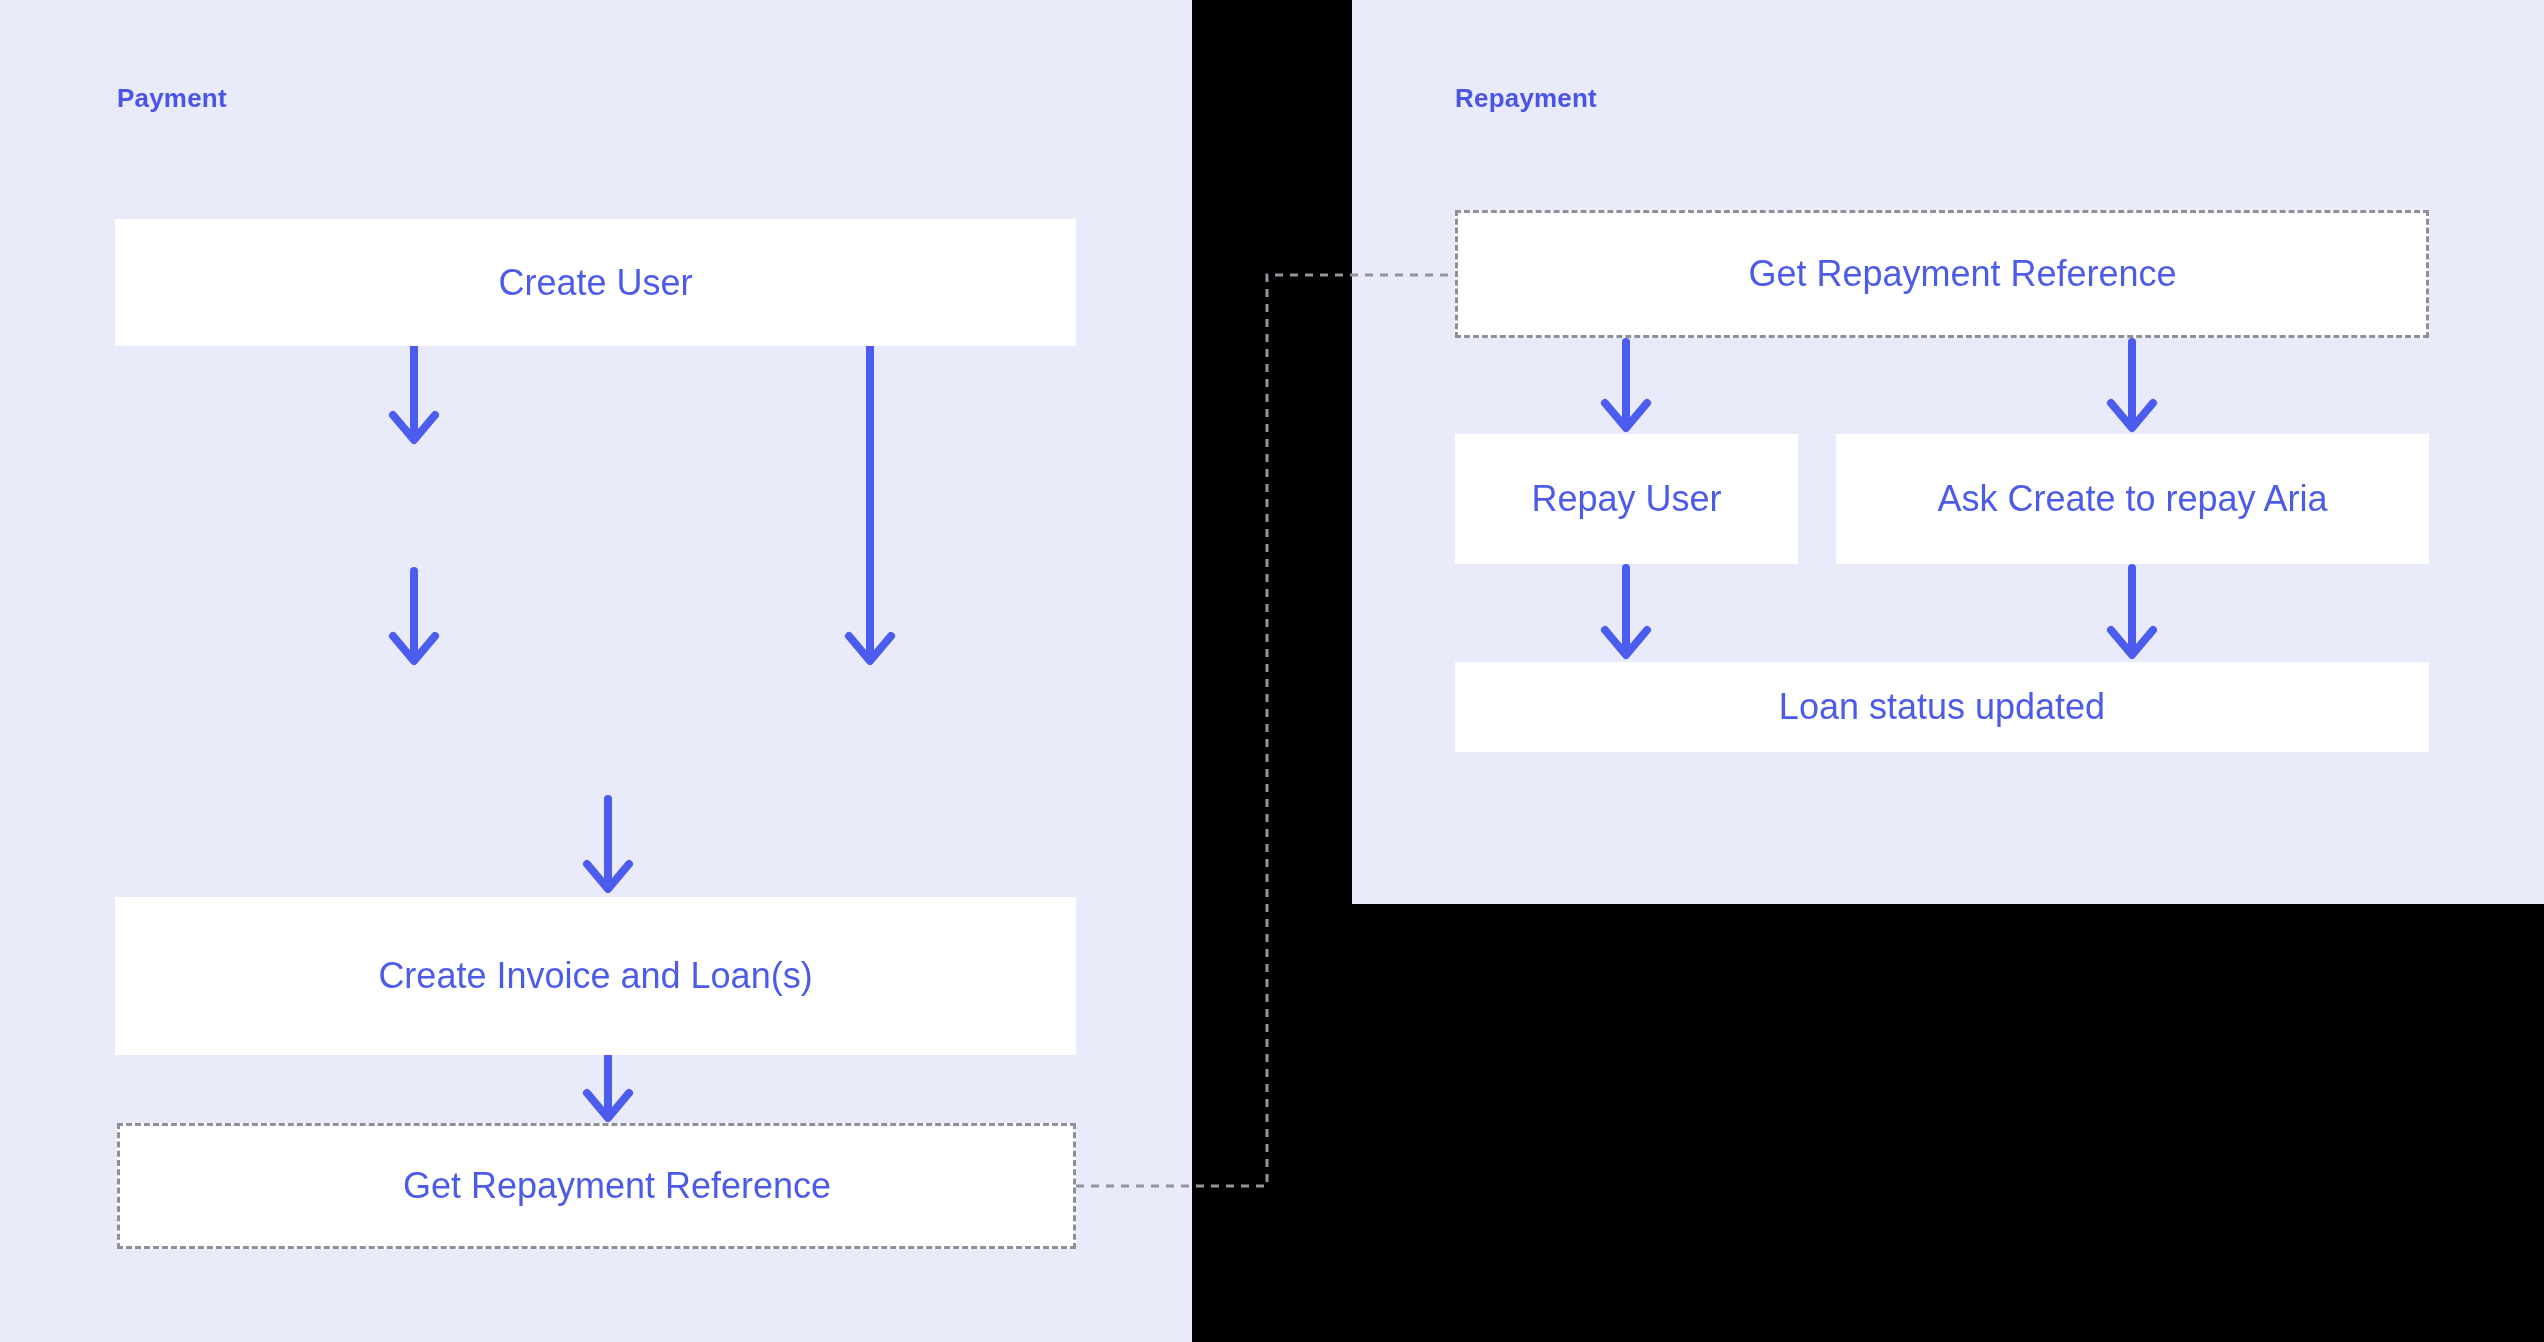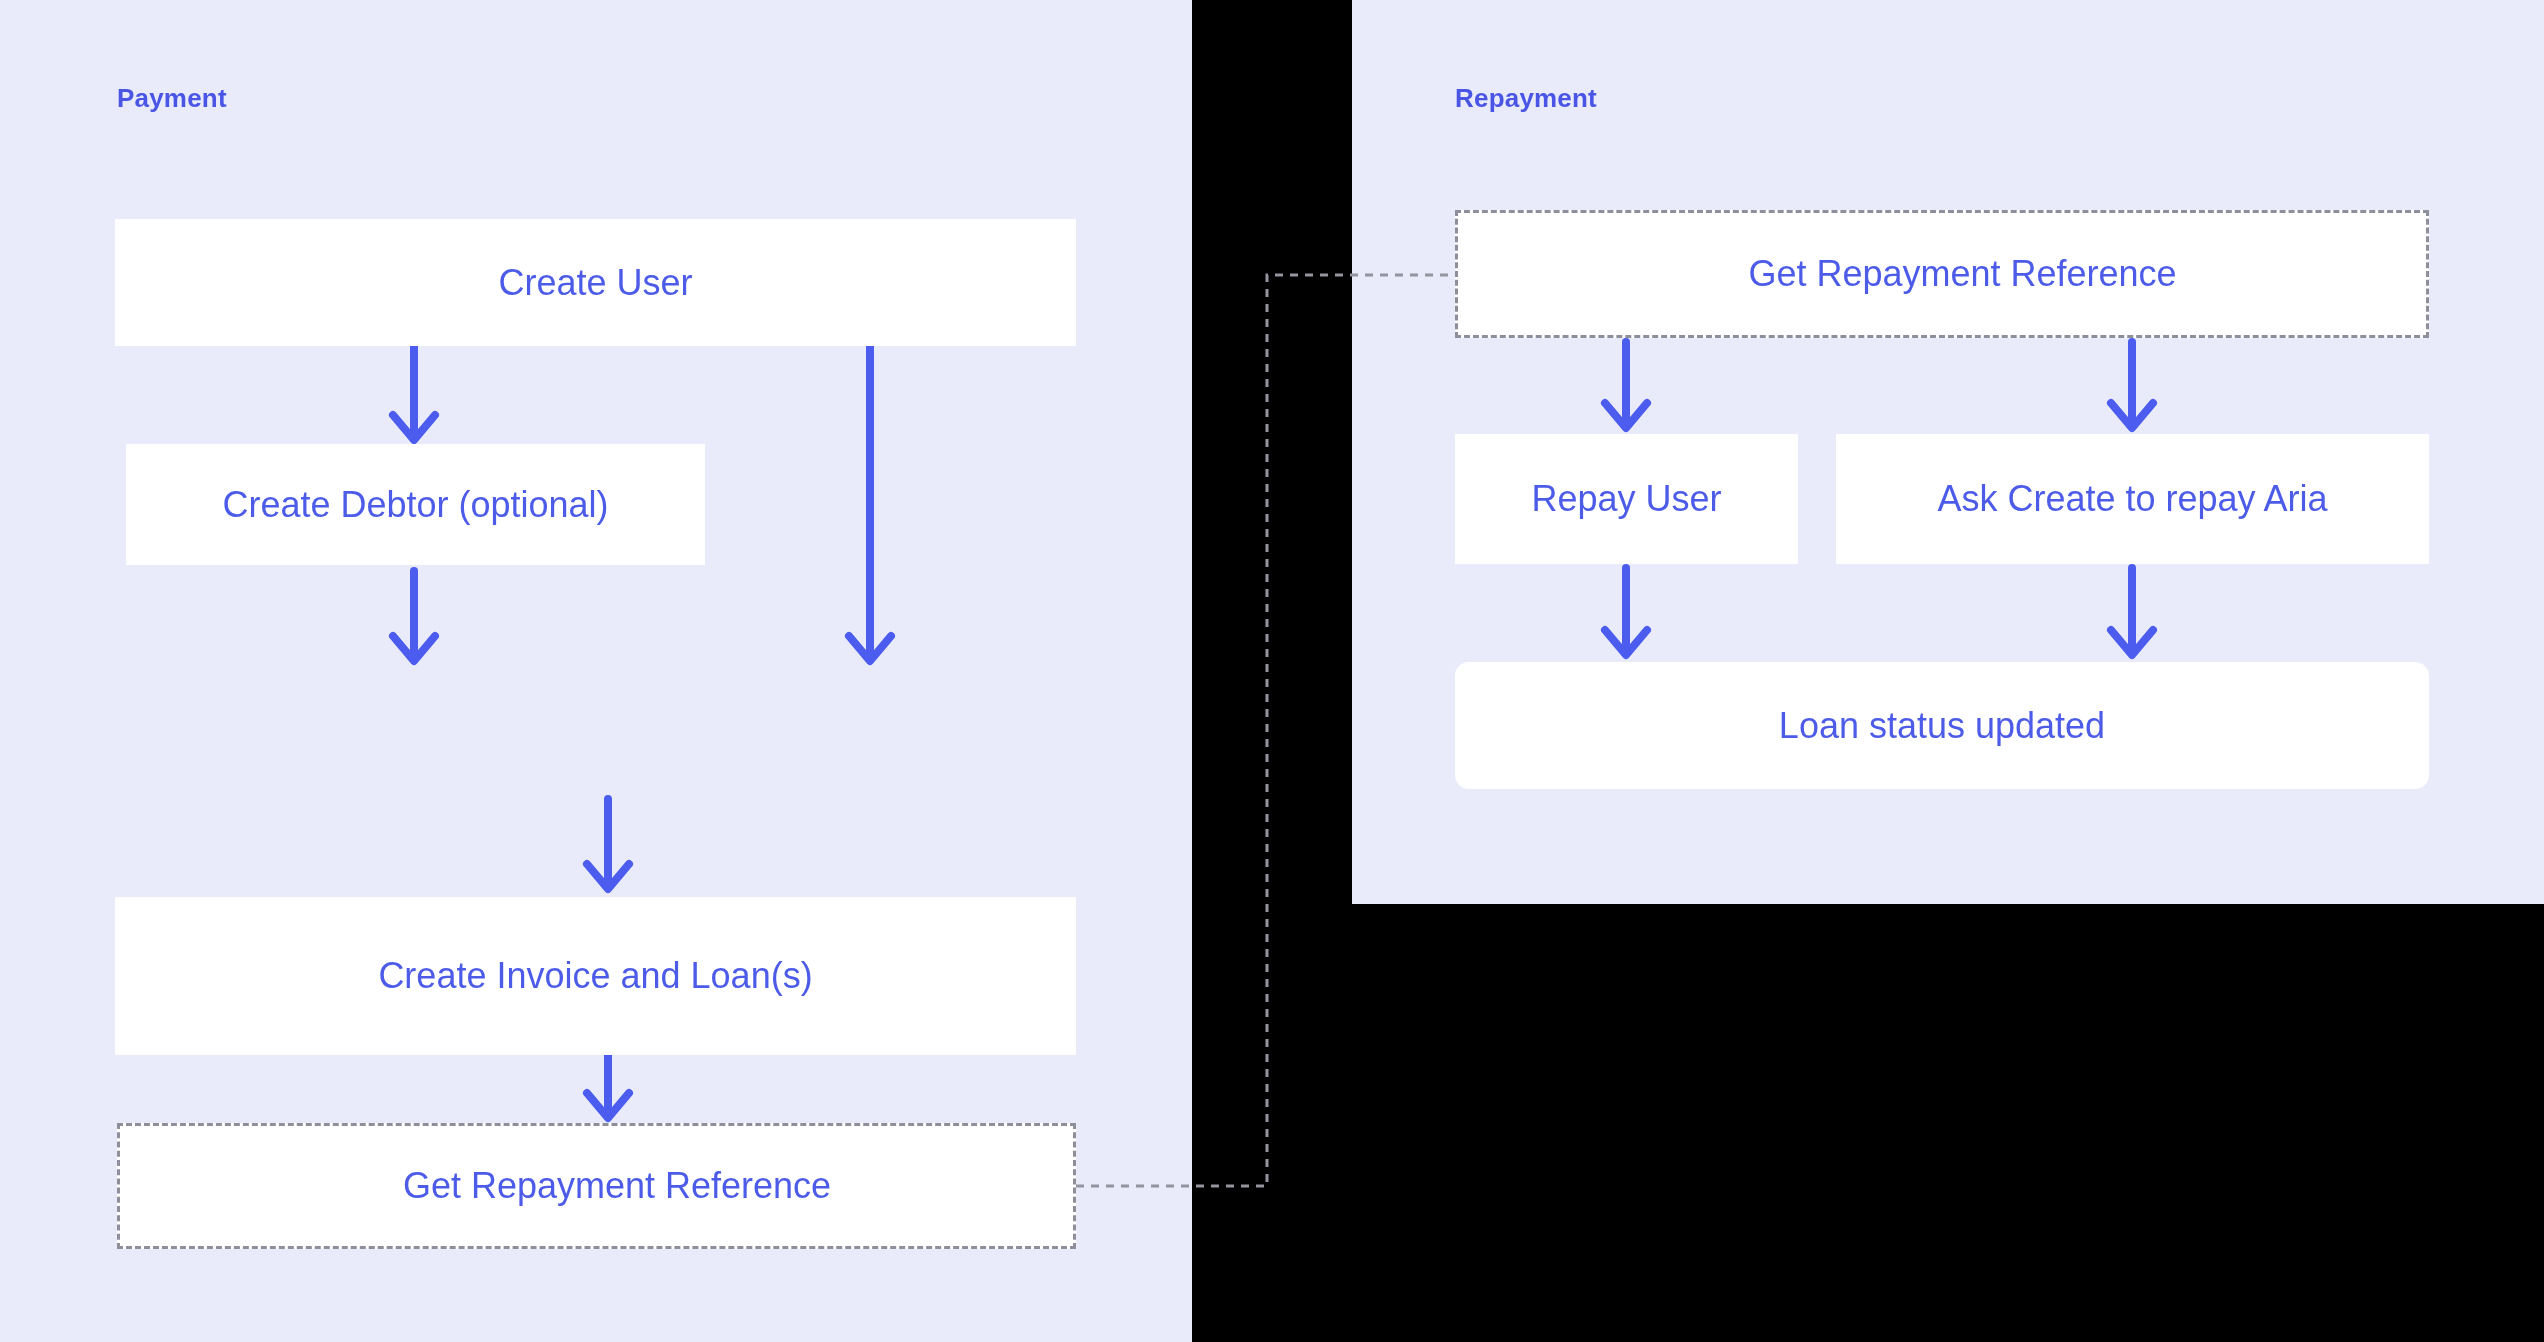--- a/index.html
+++ b/index.html
@@ -115,30 +115,29 @@
     <g>
       <line class="arrow-line" x1="2132" y1="568" x2="2132" y2="645"></line>
       <polyline class="arrow-head" points="2111,630 2132,655 2153,630"></polyline>
     </g>
   </svg>
 
   <div class="section-title" style="left:117px; top:84px;">Payment</div>
 
   <div class="node" style="left:115px; top:219px; width:961px; height:127px;text-align:right;">Create User</div>
 
-  <div class="node" style="left:126px; top:444px; width:579px; height:121px;">Create Debtor (optional)</div>
 
 
   <div class="node" style="left:115px; top:897px; width:961px; height:158px;">Create Invoice and Loan(s)</div>
 
   <div class="node dashed" style="left:117px; top:1123px; width:959px; height:126px;">Get Repayment Reference</div>
 
   <div class="section-title" style="left:1455px; top:84px;">Repayment</div>
 
   <div class="node dashed" style="left:1455px; top:210px; width:974px; height:128px;">Get Repayment Reference</div>
 
   <div class="node" style="left:1455px; top:434px; width:343px; height:130px;">Repay User</div>
 
   <div class="node" style="left:1836px; top:434px; width:593px; height:130px;">Ask Create to repay Aria</div>
 
-  <div class="node" style="left:1455px; top:662px; width:974px; height:127px;border-radius:14px;">Loan status updated</div>
+  <div class="node" style="left:1455px; top:662px; width:974px; height:90px;">Loan status updated</div>
 
 </div>
 
 </body></html>

